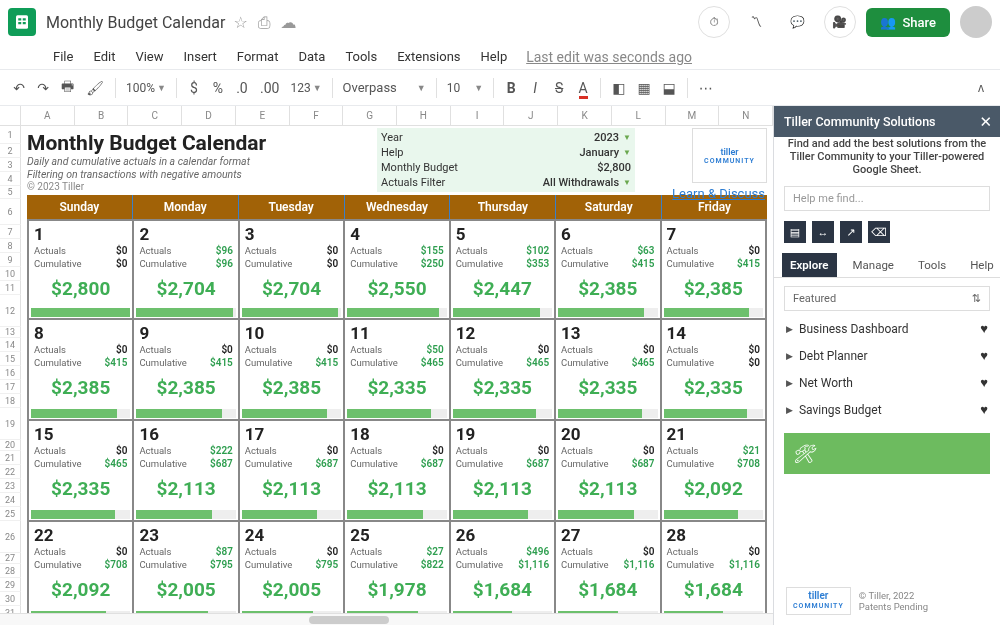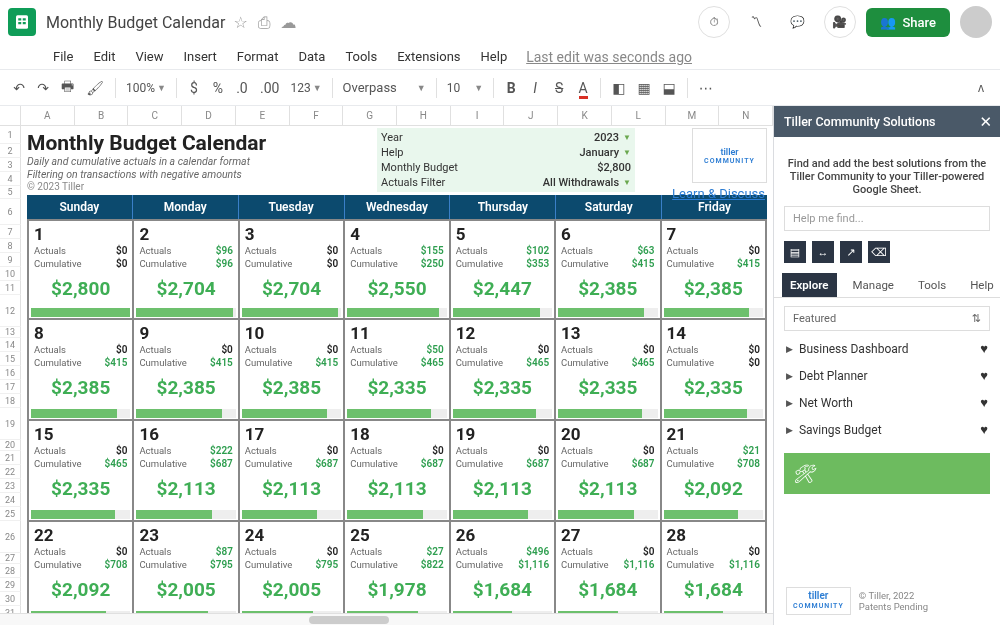--- a/index.html
+++ b/index.html
@@ -55,40 +55,40 @@
 .params-row { display:flex; justify-content:space-between; font-size:11px; color:#333; line-height:15px; }
 .params-row .val { font-weight:500; display:flex; align-items:center; gap:4px; }
 .params-row .chev { font-size:8px; color:#6aa84f; }
 
 .tiller-logo-box { position:absolute; top:2px; right:6px; width:75px; height:55px; border:1px solid #ddd; display:flex; flex-direction:column; align-items:center; justify-content:center; font-size:9px; color:#2b7cd3; font-weight:600; }
 .tiller-logo-box .t2 { font-size:7px; letter-spacing:1px; }
 .learn-link { position:absolute; top:60px; right:8px; font-size:13px; color:#2b7cd3; text-decoration:underline; }
 
 
 .calendar { margin-top: 3px; }
-.dow-row { display:flex; background:#0c4a6e; }
+.dow-row { display:flex; background:#a16207; }
 .dow { flex:1; text-align:center; color:#fff; font-weight:600; font-size:12px; padding:5px 0; border-right:1px solid #3a7fc8; }
 .dow:last-child { border-right:none; }
 
 .week { display:flex; border-right:2px solid #888; }
 .day { flex:1; border-left:2px solid #888; border-bottom:2px solid #888; padding:3px 5px 0 5px; background:#fff; position:relative; height:101px; }
 .day.first-row { border-top:2px solid #888; }
 .day .num { font-size:17px; font-weight:700; color:#222; }
 .day .line { display:flex; justify-content:space-between; font-size:9.5px; color:#666; line-height:13px; }
 .day .line .v { font-weight:600; font-size:10px; }
 .day .line .v.green { color:#2e9e4f; }
 .day .line .v.black { color:#222; }
 .day .cum-big { font-size:19px; font-weight:700; color:#3fae55; text-align:center; margin-top:7px; }
 .day .bar { position:absolute; bottom:1px; left:2px; right:2px; height:9px; background:#eee; }
 .day .bar .fill { height:100%; background:#6dc06d; }
 
 
 .side-header { background:#4a5968; color:#fff; height:31px; display:flex; align-items:center; padding:0 10px; font-size:12.5px; font-weight:500; position:relative; }
 .side-header .close { position:absolute; right:8px; font-size:15px; }
-.side-desc { font-size:11px; text-align:center; padding:20px 12px 6px; color:#444; font-weight:500; }
+.side-desc { font-size:11px; text-align:center; padding:0 12px 6px; color:#444; font-weight:500; }
 .side-search { margin:4px 10px; border:1px solid #ddd; padding:5px 8px; font-size:11px; color:#999; }
 .side-btns { display:flex; gap:6px; padding:6px 10px; }
 .side-btns .sb { width:22px; height:22px; background:#2b3544; display:flex; align-items:center; justify-content:center; color:#fff; font-size:11px; }
 .side-tabs { display:flex; border-bottom:1px solid #ddd; padding:0 8px; margin-top:4px; gap:8px; }
 .side-tab { font-size:11.5px; padding:5px 8px; color:#555; }
 .side-tab.active { background:#2b3544; color:#fff; font-weight:600; }
 .featured-box { margin:8px 10px 4px; border:1px solid #ddd; padding:5px 8px; font-size:11px; color:#666; display:flex; justify-content:space-between; align-items:center; }
 .sol-list { padding:0 10px; }
 .sol-item { display:flex; align-items:center; padding:6px 2px; font-size:12px; color:#333; border-bottom:0; }
 .sol-item .tri { font-size:9px; margin-right:6px; color:#555; }

